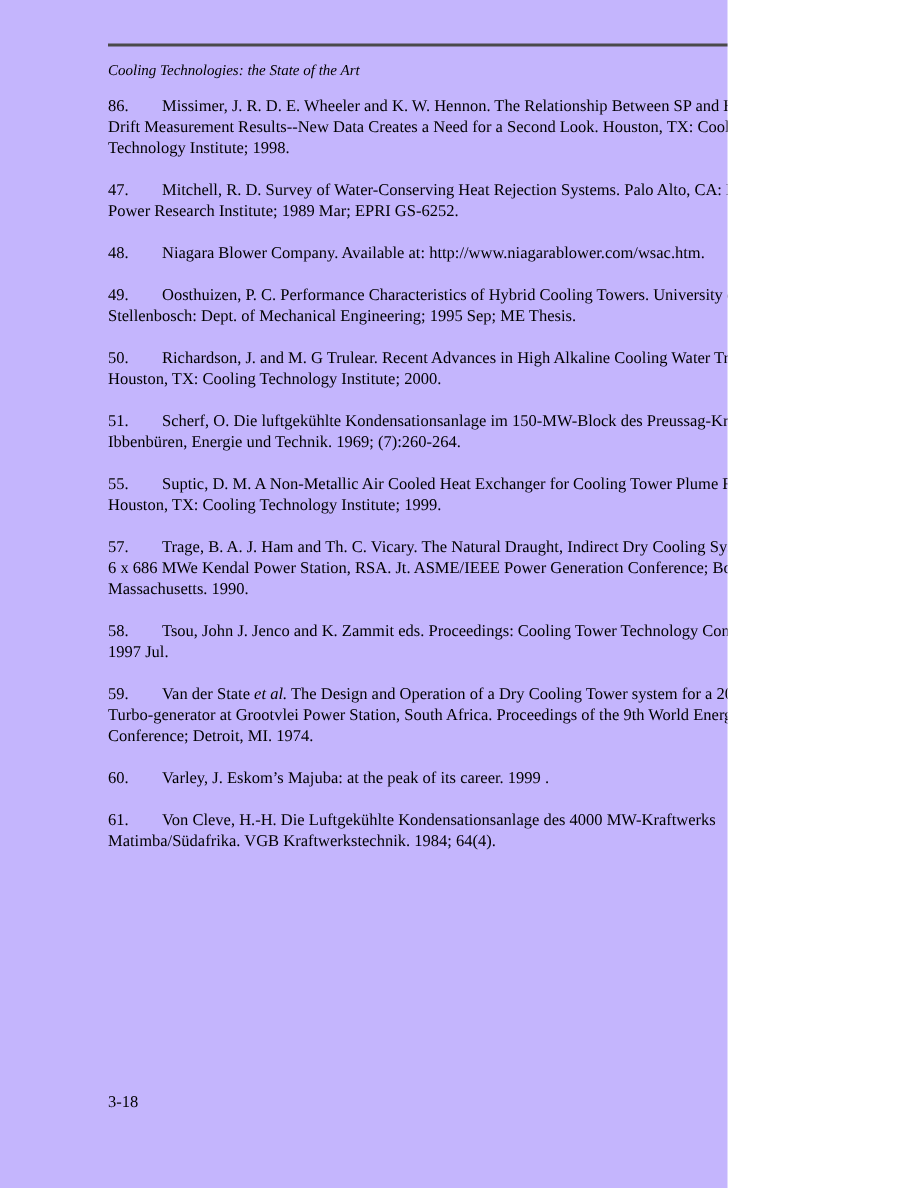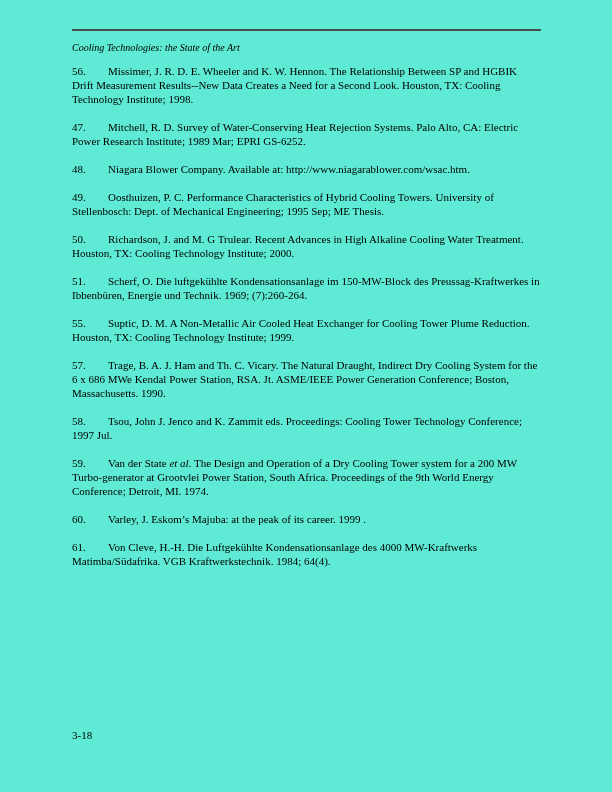--- a/index.html
+++ b/index.html
@@ -2,23 +2,23 @@
 <html><head>
 <meta charset="utf-8">
 <style>
   html, body {
     margin: 0;
     padding: 0;
     background: #ffffff;
   }
   .page {
     position: relative;
-    width: 612px;
+    width: 485px;
     height: 792px;
-    background: #5eead4;
+    background: #c4b5fd;
     font-family: "Liberation Serif", serif;
     color: #000000;
     overflow: hidden;
   }
   .header-rule {
     position: absolute;
     left: 72px;
     top: 29px;
     width: 469px;
     height: 2px;
@@ -60,21 +60,21 @@
     line-height: 14px;
   }
 </style>
 </head>
 <body>
 
 <div class="page">
   <div class="header-rule"></div>
   <div class="running-header">Cooling Technologies: the State of the Art</div>
   <div class="refs" id="refs-list">
-      <p class="ref"><span class="ref-num">56.</span><span>Missimer, J. R. D. E. Wheeler and K. W. Hennon. The Relationship Between SP and HGBIK Drift Measurement Results--New Data Creates a Need for a Second Look. Houston, TX: Cooling Technology Institute; 1998.</span></p>
+      <p class="ref"><span class="ref-num">86.</span><span>Missimer, J. R. D. E. Wheeler and K. W. Hennon. The Relationship Between SP and HGBIK Drift Measurement Results--New Data Creates a Need for a Second Look. Houston, TX: Cooling Technology Institute; 1998.</span></p>
       <p class="ref"><span class="ref-num">47.</span><span>Mitchell, R. D. Survey of Water-Conserving Heat Rejection Systems. Palo Alto, CA: Electric Power Research Institute; 1989 Mar; EPRI GS-6252.</span></p>
       <p class="ref"><span class="ref-num">48.</span><span>Niagara Blower Company. Available at: http://www.niagarablower.com/wsac.htm.</span></p>
       <p class="ref"><span class="ref-num">49.</span><span>Oosthuizen, P. C. Performance Characteristics of Hybrid Cooling Towers. University of Stellenbosch: Dept. of Mechanical Engineering; 1995 Sep; ME Thesis.</span></p>
       <p class="ref"><span class="ref-num">50.</span><span>Richardson, J. and M. G Trulear. Recent Advances in High Alkaline Cooling Water Treatment. Houston, TX: Cooling Technology Institute; 2000.</span></p>
       <p class="ref"><span class="ref-num">51.</span><span>Scherf, O. Die luftgekühlte Kondensationsanlage im 150-MW-Block des Preussag-Kraftwerkes in Ibbenbüren, Energie und Technik. 1969; (7):260-264.</span></p>
       <p class="ref"><span class="ref-num">55.</span><span>Suptic, D. M. A Non-Metallic Air Cooled Heat Exchanger for Cooling Tower Plume Reduction. Houston, TX: Cooling Technology Institute; 1999.</span></p>
       <p class="ref"><span class="ref-num">57.</span><span>Trage, B. A. J. Ham and Th. C. Vicary. The Natural Draught, Indirect Dry Cooling System for the 6 x 686 MWe Kendal Power Station, RSA. Jt. ASME/IEEE Power Generation Conference; Boston, Massachusetts. 1990.</span></p>
       <p class="ref"><span class="ref-num">58.</span><span>Tsou, John J. Jenco and K. Zammit eds. Proceedings: Cooling Tower Technology Conference; 1997 Jul.</span></p>
       <p class="ref"><span class="ref-num">59.</span><span>Van der State </span><span class="italic">et al.</span><span> The Design and Operation of a Dry Cooling Tower system for a 200 MW Turbo-generator at Grootvlei Power Station, South Africa. Proceedings of the 9th World Energy Conference; Detroit, MI. 1974.</span></p>
       <p class="ref"><span class="ref-num">60.</span><span>Varley, J. Eskom’s Majuba: at the peak of its career. 1999 .</span></p>

